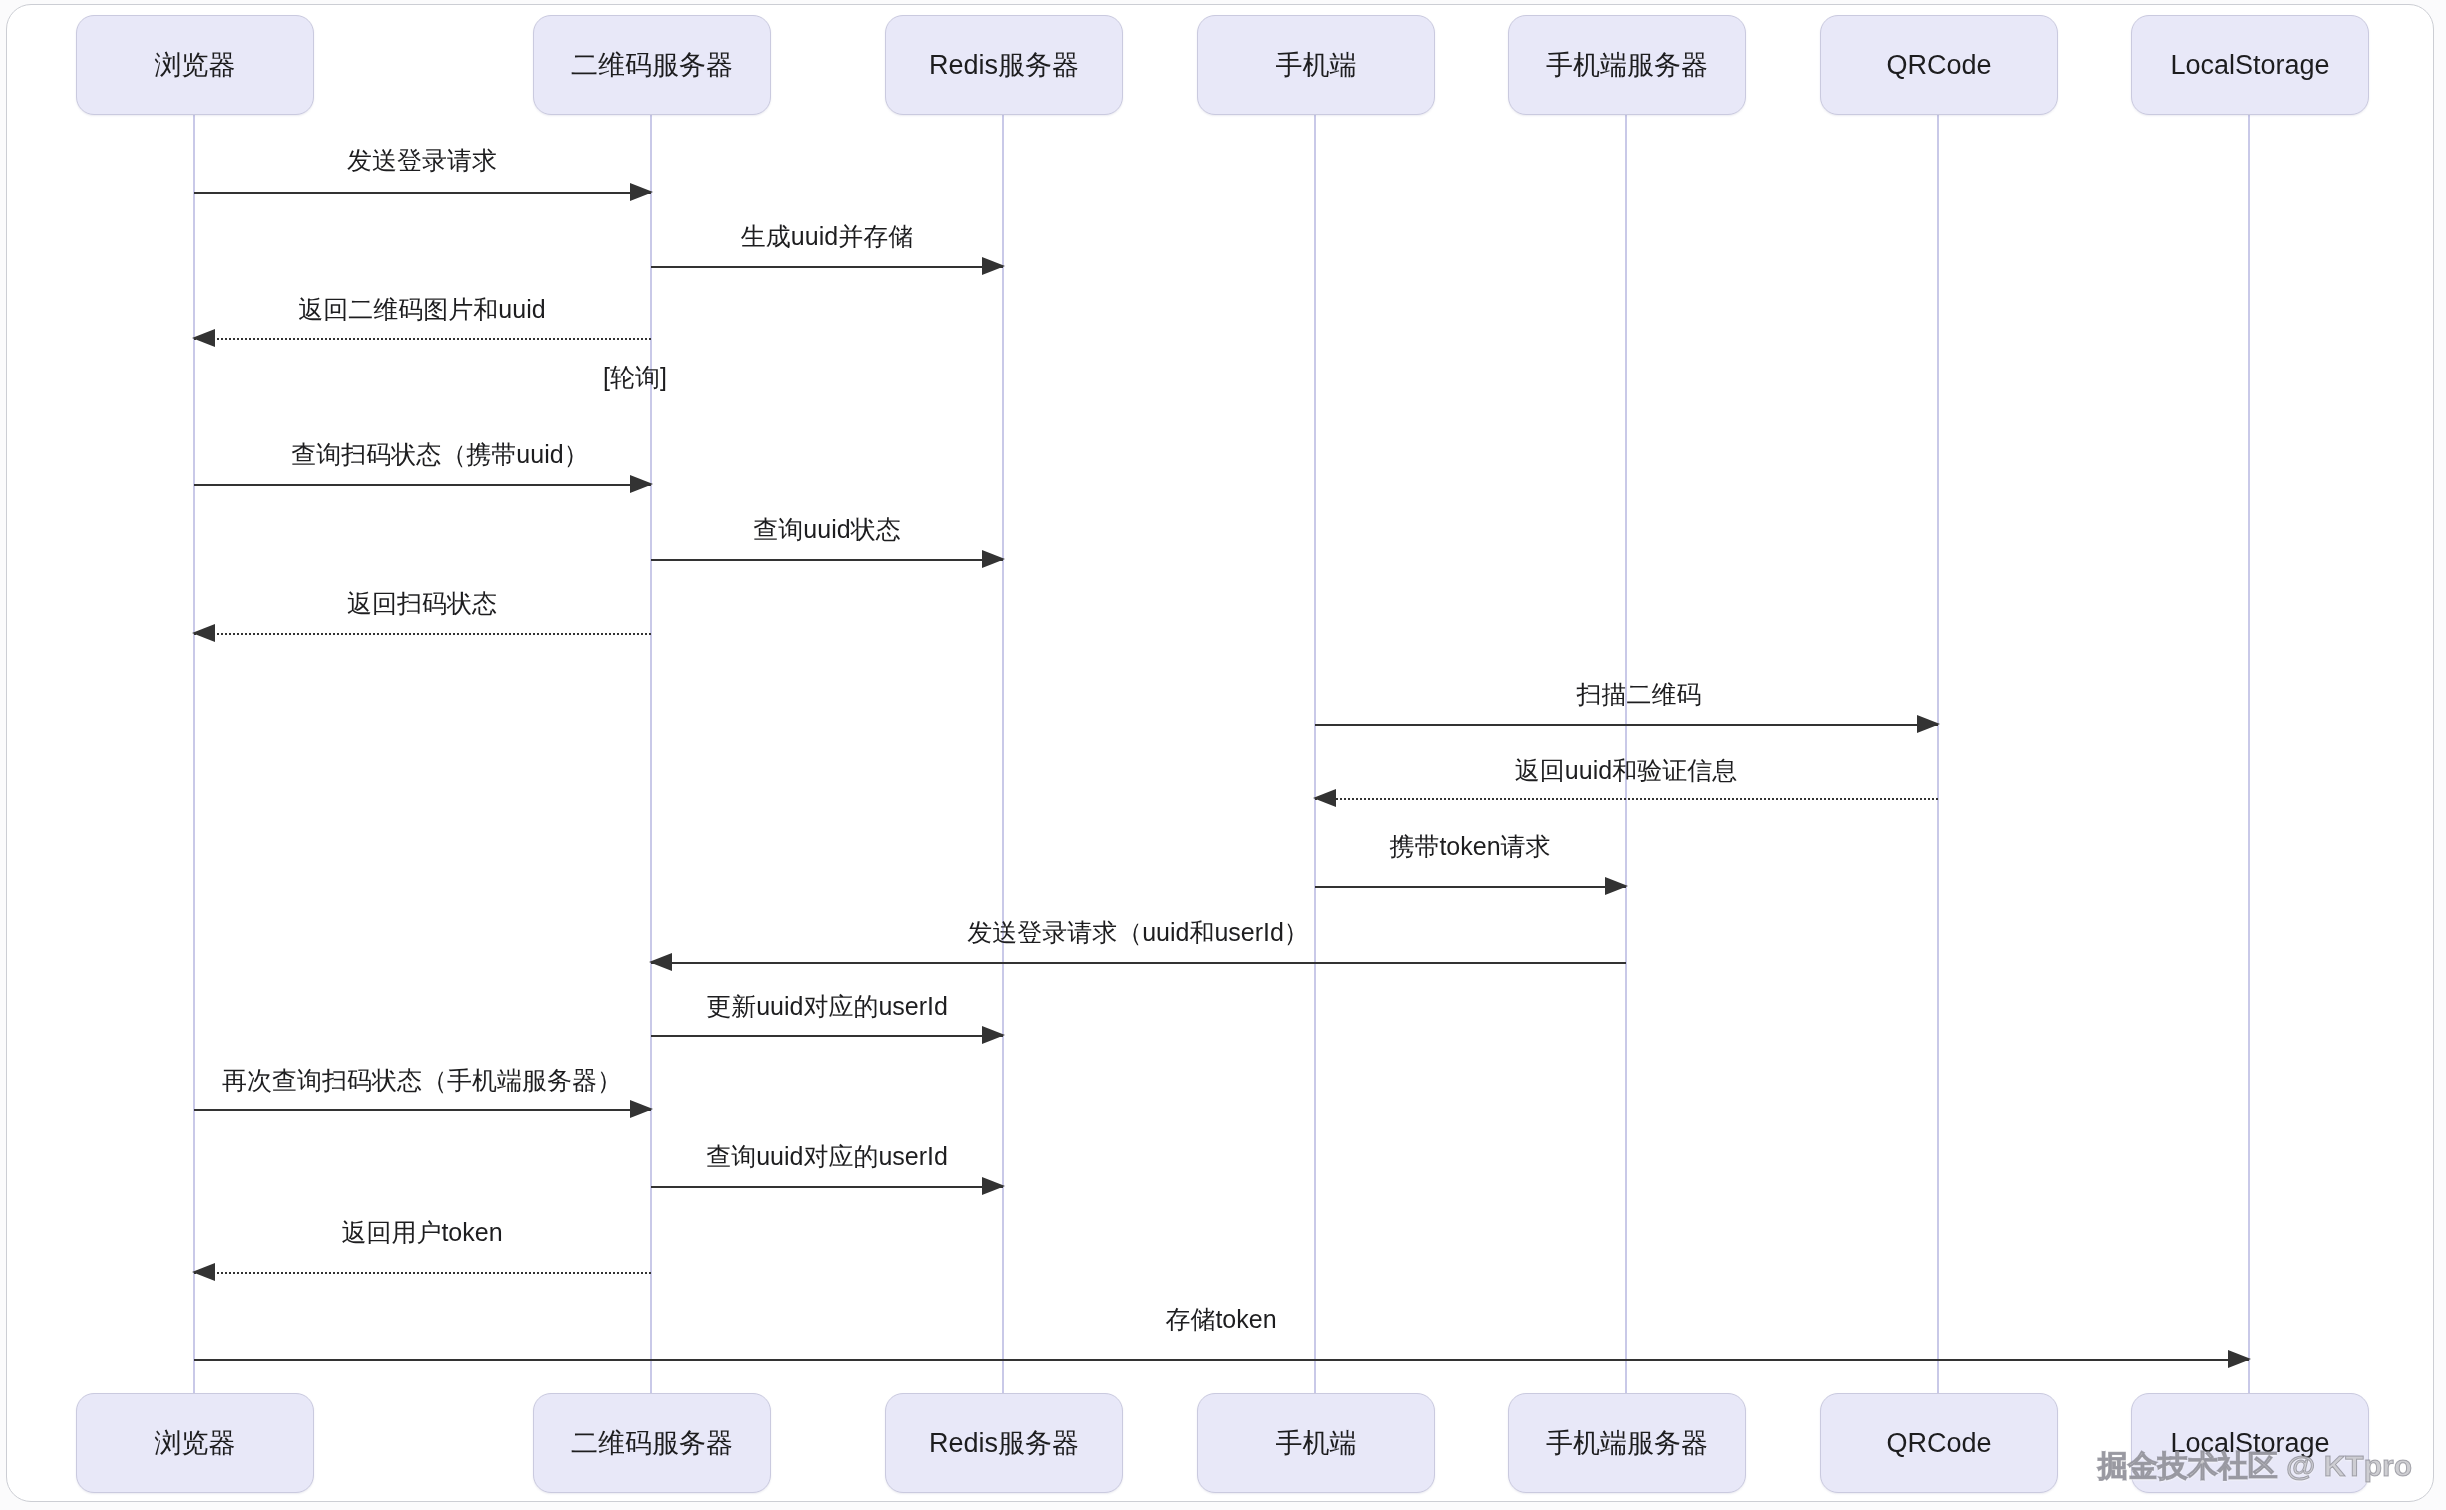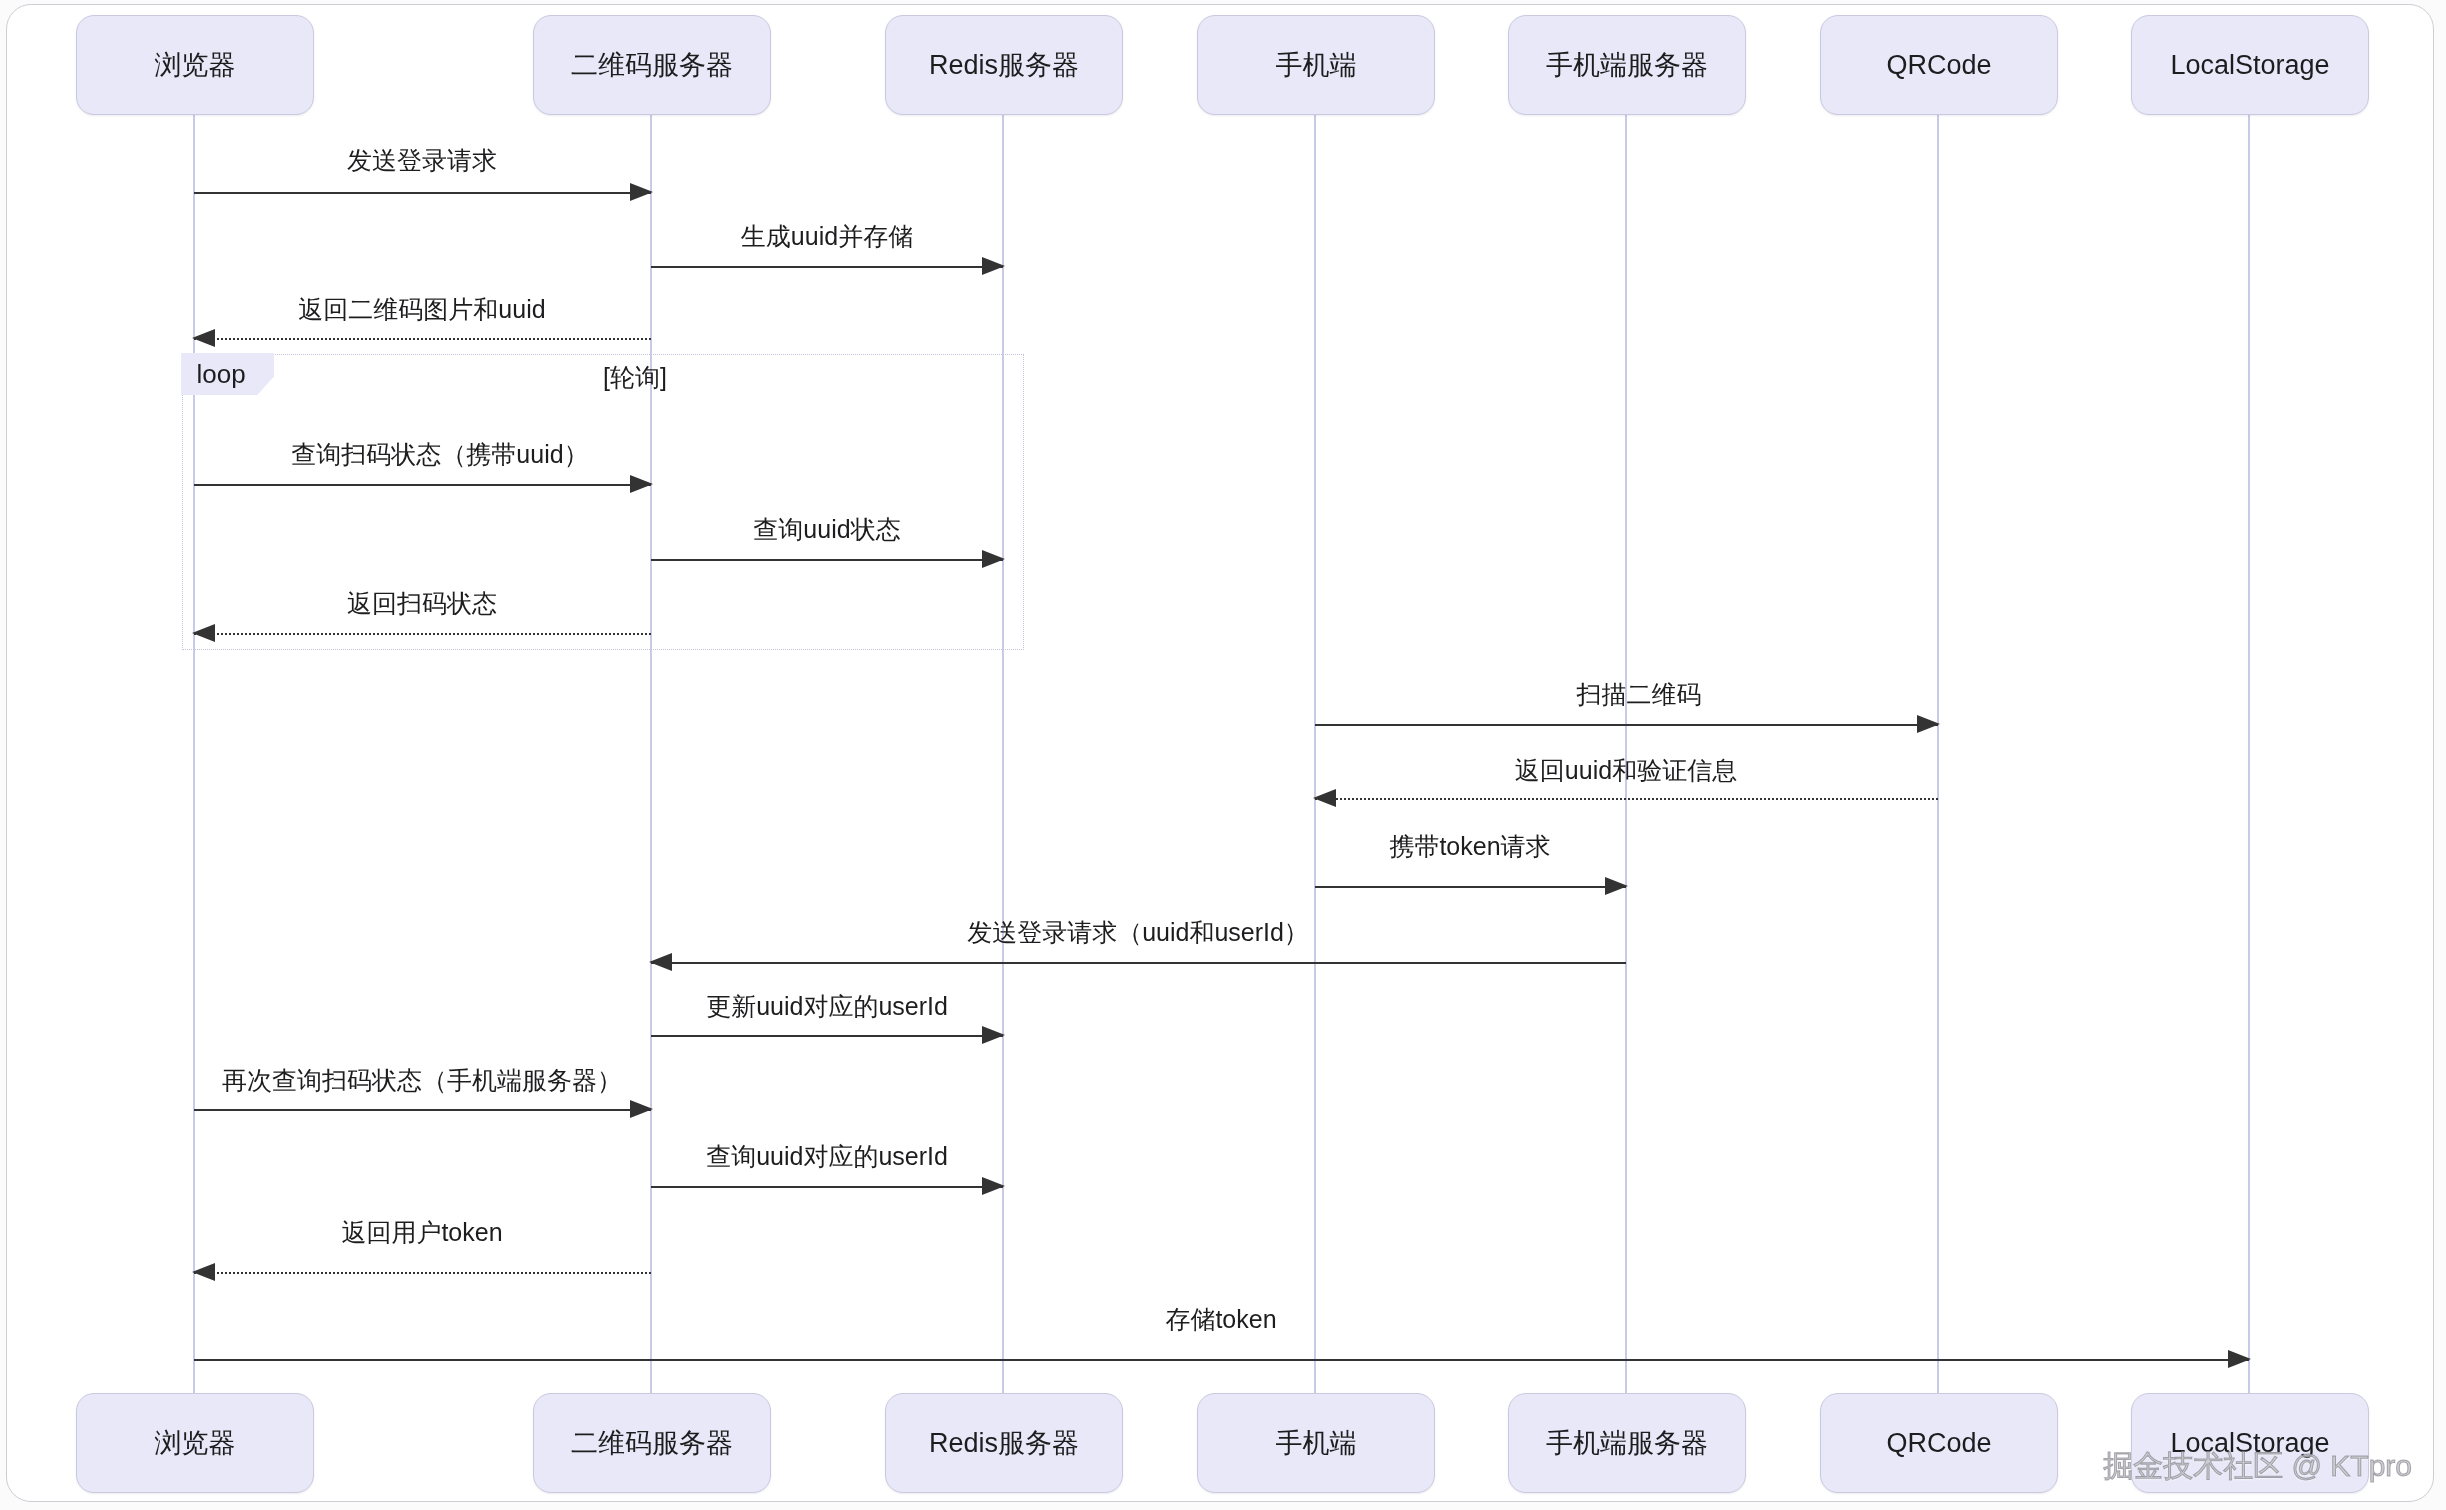--- a/index.html
+++ b/index.html
@@ -49,21 +49,21 @@
     display:flex;align-items:center;justify-content:flex-start;
     padding-left:15.4px;box-sizing:border-box;
     font-size:26px;font-weight:500;color:var(--text);
   }
   #loop-cond{
     position:absolute;transform:translate(-50%,-50%);
     white-space:nowrap;font-size:25px;font-weight:500;color:var(--text);
   }
   #watermark{
     position:absolute;right:35px;bottom:23px;
-    font-size:30px;font-weight:400;
+    font-size:30px;font-weight:700;
     color:rgba(190,190,195,0.75);
     -webkit-text-stroke:1px rgba(110,110,120,0.55);
     text-shadow:0 1px 1.9px rgba(255,255,255,0.9);
     z-index:5;white-space:nowrap;
   }
 </style>
 </head>
 <body>
 
 <div id="canvas"></div>
@@ -82,23 +82,20 @@
     <div class="actor-box" style="left: 1508px; top: 15.4px; width: 236px; height: 98px;">手机端服务器</div>
     <div class="actor-box" style="left: 1820px; top: 15.4px; width: 236px; height: 98px;">QRCode</div>
     <div class="actor-box" style="left: 2131px; top: 15.4px; width: 236px; height: 98px;">LocalStorage</div>
     <div class="actor-box" style="left: 76px; top: 1393px; width: 236px; height: 98px;">浏览器</div>
     <div class="actor-box" style="left: 533px; top: 1393px; width: 236px; height: 98px;">二维码服务器</div>
     <div class="actor-box" style="left: 885px; top: 1393px; width: 236px; height: 98px;">Redis服务器</div>
     <div class="actor-box" style="left: 1197px; top: 1393px; width: 236px; height: 98px;">手机端</div>
     <div class="actor-box" style="left: 1508px; top: 1393px; width: 236px; height: 98px;">手机端服务器</div>
     <div class="actor-box" style="left: 1820px; top: 1393px; width: 236px; height: 98px;">QRCode</div>
     <div class="actor-box" style="left: 2131px; top: 1393px; width: 236px; height: 98px;">LocalStorage</div>
-    <div class="" id="loop-box" style="left: 182px; top: 354px; width: 840px; height: 294px;">
-      <div class="" id="loop-tab">loop</div>
-    </div>
     <div class="" id="loop-cond" style="left: 635px; top: 377px;">[轮询]</div>
     <div class="msg-line solid" style="left: 194px; top: 192px; width: 457px;">
       <div class="arrowhead right"></div>
     </div>
     <div class="msg-label" style="left: 422px; top: 160px;">发送登录请求</div>
     <div class="msg-line solid" style="left: 651px; top: 266px; width: 352px;">
       <div class="arrowhead right"></div>
     </div>
     <div class="msg-label" style="left: 827px; top: 236px;">生成uuid并存储</div>
     <div class="msg-line dashed" style="left: 194px; top: 338px; width: 457px;">

